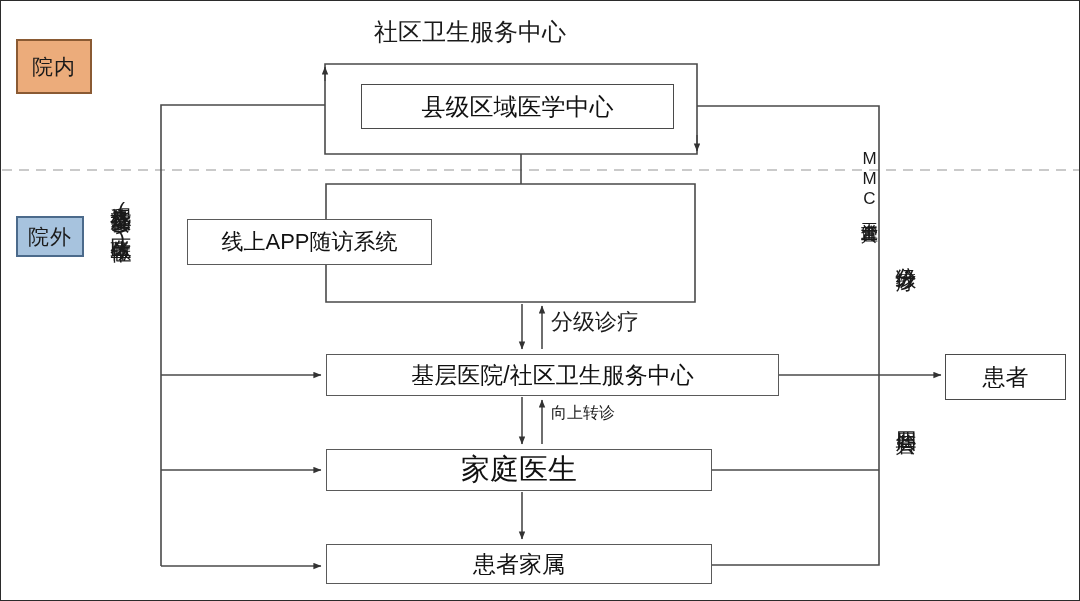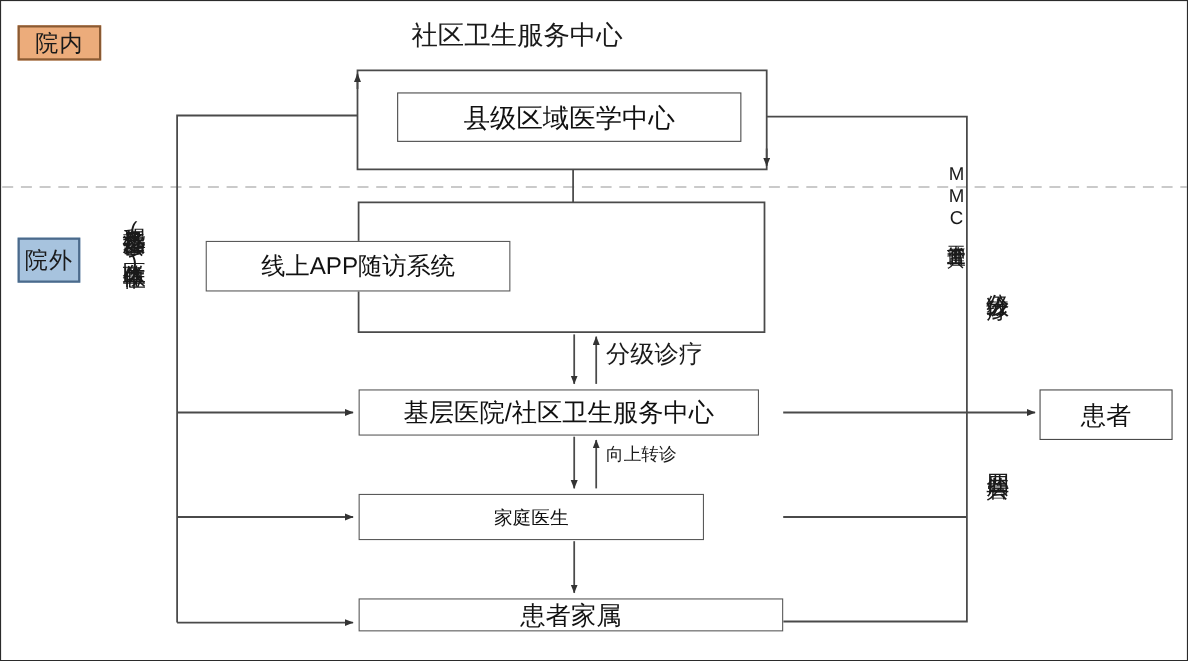--- a/index.html
+++ b/index.html
@@ -30,50 +30,50 @@
     box-sizing:border-box;
     display:flex;
     align-items:center;
     justify-content:center;
     font-size:21px;
     color:#1a1a1a;
     letter-spacing:1px;
     border:2px solid;
   }
   .zone-in{
-    left:15px; top:22px; width:76px; height:32px;
+    left:15px; top:38px; width:76px; height:55px;
     background:#ecac7b;
     border-color:#8a5a33;
   }
   .zone-out{
-    left:15px; top:215px; width:57px; height:41px;
+    left:15px; top:215px; width:68px; height:41px;
     background:#a7c3de;
     border-color:#4b6a8b;
   }
 
   
   .node{
     position:absolute;
     box-sizing:border-box;
     display:flex;
     align-items:center;
     justify-content:center;
     background:#ffffff;
     border:1.6px solid #4a4a4a;
     color:#111111;
     white-space:nowrap;
   }
   .node.thin{border-width:1.3px;border-color:#5a5a5a;}
 
   #node-center{left:360px; top:83px; width:313px; height:45px; font-size:24px;}
-  #node-app{left:186px; top:218px; width:277px; height:46px; font-size:22px;}
+  #node-app{left:186px; top:218px; width:245px; height:46px; font-size:22px;}
   #node-team{left:557px; top:218px; width:275px; height:46px; font-size:22px;}
-  #node-primary{left:325px; top:353px; width:364px; height:42px; font-size:23px;}
-  #node-family{left:325px; top:448px; width:314px; height:42px; font-size:17px;}
-  #node-relatives{left:325px; top:543px; width:386px; height:30px; font-size:23px;font-family:Liberation Serif, serif;}
+  #node-primary{left:325px; top:353px; width:453px; height:42px; font-size:23px;}
+  #node-family{left:325px; top:448px; width:386px; height:42px; font-size:29px;}
+  #node-relatives{left:325px; top:543px; width:386px; height:40px; font-size:23px;font-family:Liberation Serif, serif;}
   #node-patient{left:944px; top:353px; width:121px; height:46px; font-size:23px;}
 
   
   .caption{
     position:absolute;
     color:#1a1a1a;
     white-space:nowrap;
   }
   #cap-title{left:373px; top:15px; font-size:24px;}
   #cap-two-way{left:550px; top:306px; font-size:22px;}

